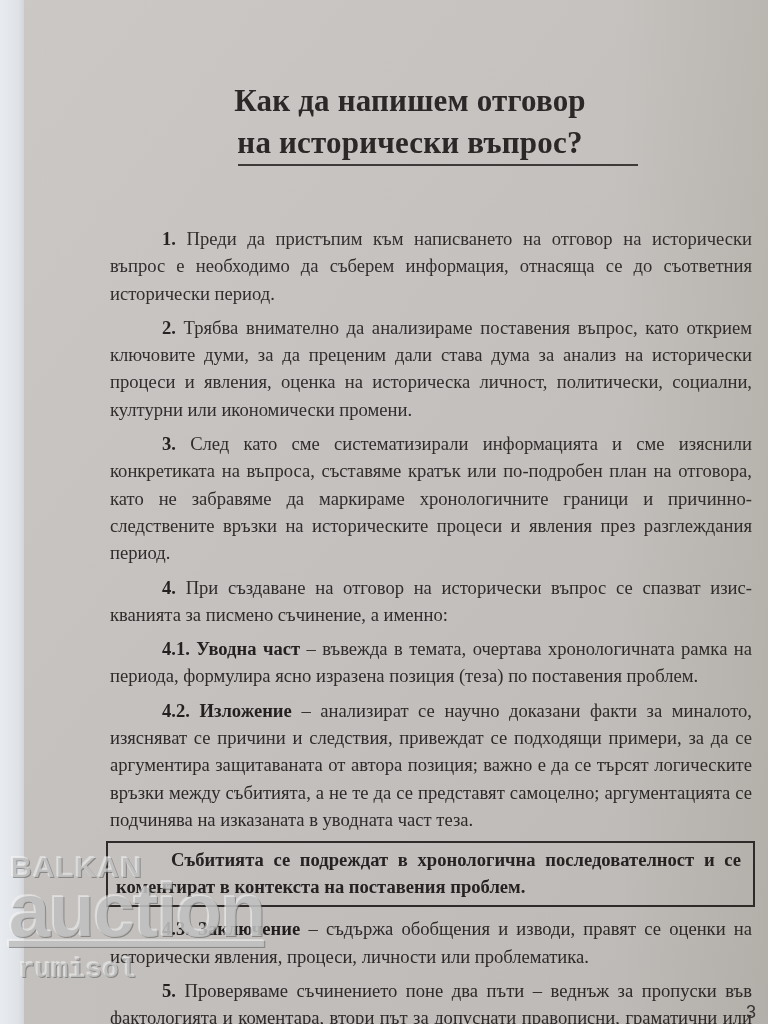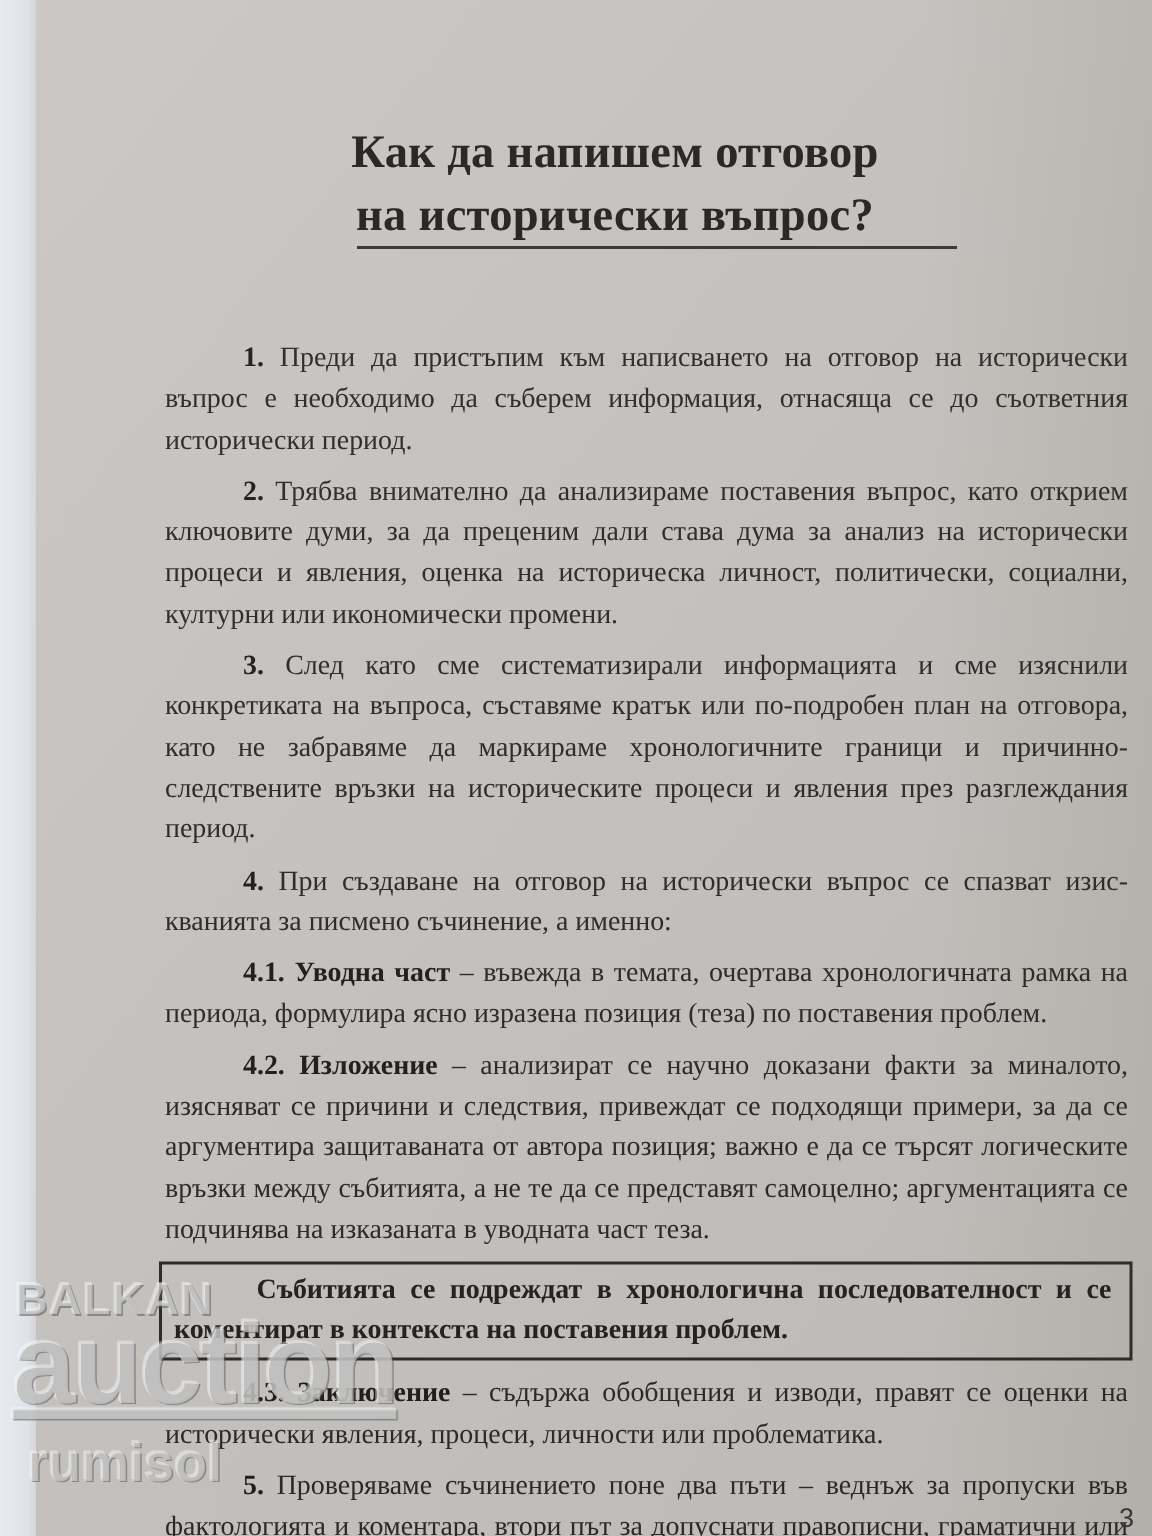--- a/index.html
+++ b/index.html
@@ -47,21 +47,21 @@
     font-family: "Liberation Sans", sans-serif;
   }
   .watermark {
     position: absolute; left: 10px; top: 850px; font-family: "Liberation Sans", sans-serif;
     font-weight: bold; color: rgba(230,230,230,0.55);
     text-shadow: 1px 1px 0 rgba(90,90,90,0.55), -1px -1px 0 rgba(255,255,255,0.4);
     pointer-events: none;
   }
   .wm-1 { position: absolute; left: 0; top: 0; font-size: 30px; letter-spacing: 1px; text-align: right; }
   .wm-2 { position: absolute; left: -2px; top: 16px; font-size: 76px; letter-spacing: -2px; text-decoration: underline; }
-  .wm-3 { position: absolute; left: 8px; top: 104px; font-size: 36px; }
+  .wm-3 { position: absolute; left: 8px; top: 104px; font-size: 28px; font-family: Liberation Mono, monospace; }
 </style>
 </head>
 <body>
 
 <div class="edge"></div>
 
 <div class="page">
   <div class="title">
     <div>Как да напишем отговор</div>
     <div>на исторически въпрос?</div>

